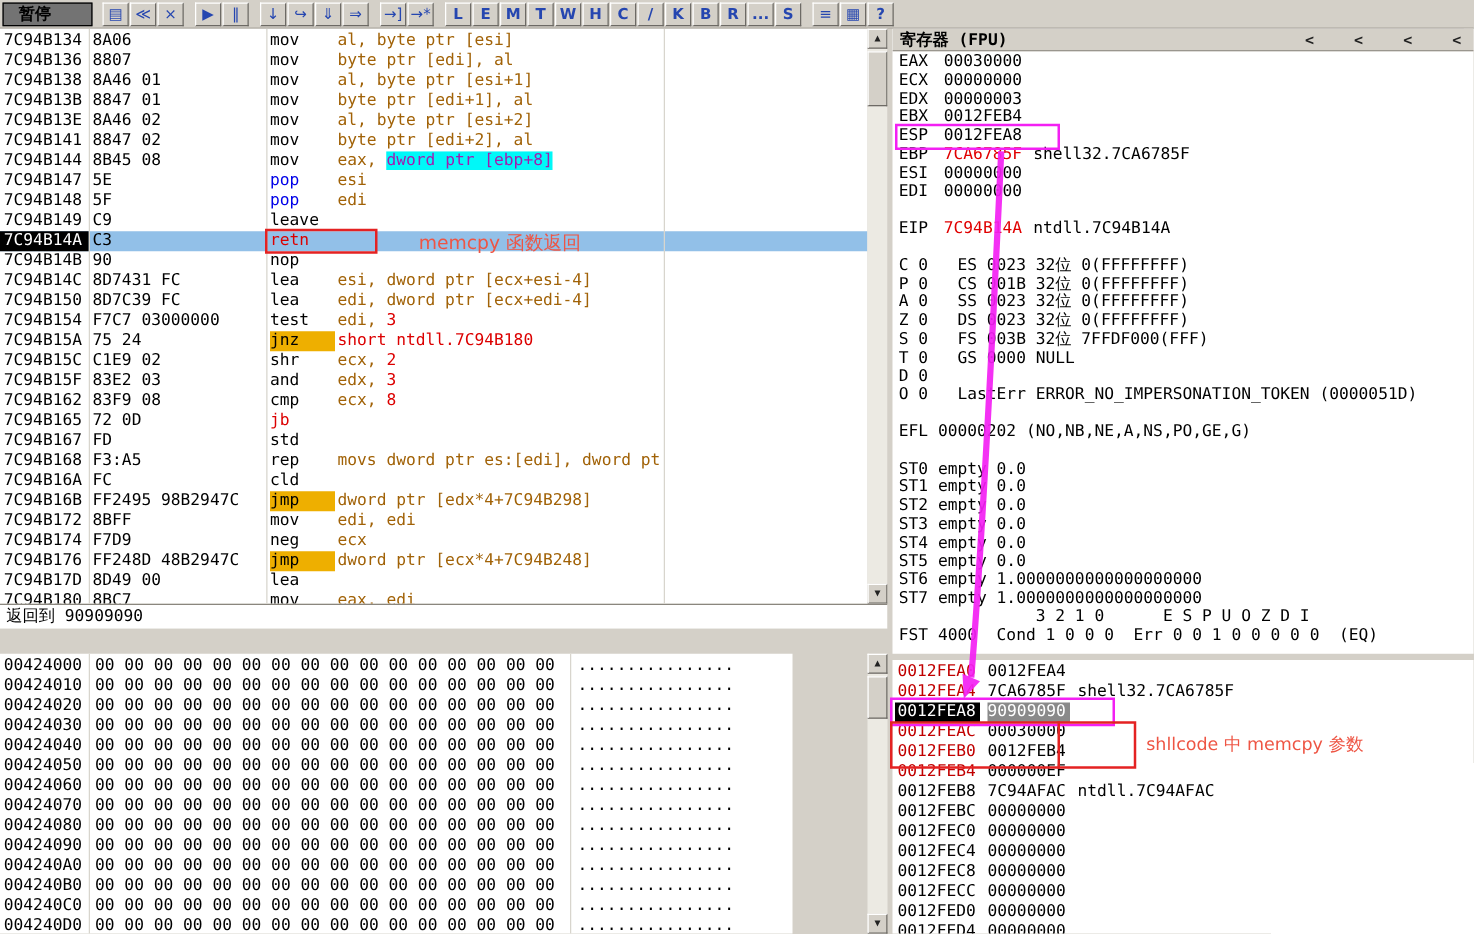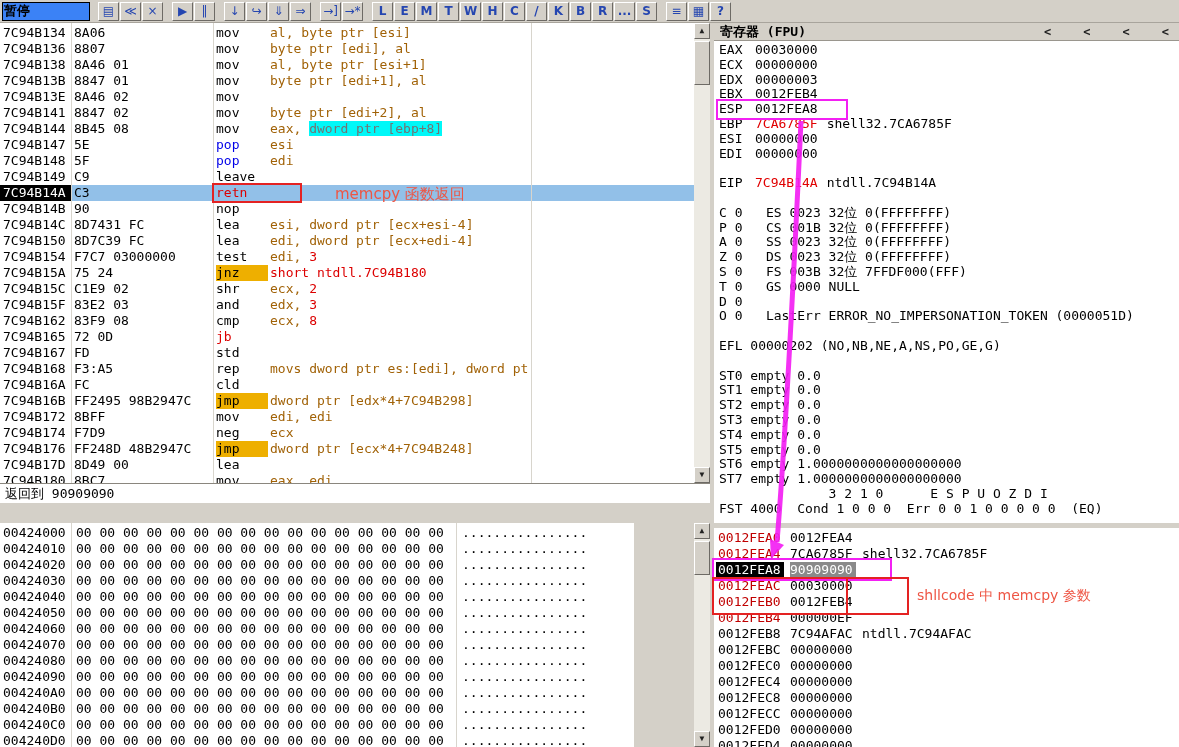--- a/index.html
+++ b/index.html
@@ -2,41 +2,41 @@
 <html><head>
 <meta charset="utf-8">
 <style>
   *{margin:0;padding:0;box-sizing:border-box}
   html,body{width:1179px;height:747px;overflow:hidden}
   body{position:relative;background:#d4d0c8;font-family:"DejaVu Sans Mono",monospace;color:#000}
   .app{position:absolute;inset:0}
 
   
   .toolbar{position:absolute;left:0;top:0;width:1179px;height:23px;background:#d4d0c8;border-bottom:1px solid #a8a49c;display:flex;align-items:center;padding:1px 2px}
-  .pause-indicator{width:88px;height:19px;background:#3b82f6;border:1px solid #000;font:bold 13px "DejaVu Sans",sans-serif;display:flex;align-items:center;padding-left:1px;margin-right:8px}
+  .pause-indicator{width:72px;height:19px;background:#737373;border:1px solid #000;font:bold 13px "DejaVu Sans",sans-serif;display:flex;align-items:center;padding-left:12px;margin-right:8px}
   .tb-buttons{display:flex;align-items:center}
   .tb-btn{width:21px;height:19px;background:#d4d0c8;border:1px solid;border-color:#ffffff #6d6a65 #6d6a65 #ffffff;color:#2546b0;font:12px "DejaVu Sans",sans-serif;display:flex;align-items:center;justify-content:center;margin-right:1px;padding:0;white-space:nowrap;overflow:hidden;cursor:default}
   .tb-letter{font-weight:bold}
   .tb-gap{display:inline-block;width:8px;height:1px}
 
   
   .disasm-pane{position:absolute;left:0;top:23px;width:694px;height:460px;background:#fff;overflow:hidden;padding-top:2px;font-size:13px}
   .dis-row{position:relative;height:16px;line-height:16px;white-space:pre}
   .dis-row.sel{background:#92c0e8}
   .dis-addr{position:absolute;left:0;width:71px;padding-left:3px}
   .dis-addr.inv{background:#000;color:#fff}
   .dis-bytes{position:absolute;left:74px;width:138px;overflow:hidden}
   .dis-mn{position:absolute;left:216px;width:52px}
   .dis-mn.b{color:#0000e8}
   .dis-mn.r{color:#dc0000}
   .dis-mn.y{background:#eeaf00;color:#000}
   .dis-op{position:absolute;left:270px;width:260px;overflow:hidden}
   .seg-n{color:#a16207}
   .seg-r{color:#dc0000}
-  .seg-hl{background:#00f8f8;color:#737373}
+  .seg-hl{background:#00f8f8;color:#a21caf}
   .col-line{position:absolute;top:0;width:1px;height:460px;background:#d8d5cd;z-index:3}
 
   
   .info-bar{position:absolute;left:0;top:483px;width:710px;height:20px;background:#ffffff;border-top:1px solid #8a867e;font-size:13px;line-height:19px;padding-left:5px;white-space:pre}
   .splitter-left{position:absolute;left:0;top:503px;width:710px;height:20px;background:#d4d0c8}
   .v-divider{position:absolute;left:710px;top:23px;width:4px;height:724px;background:#d4d0c8}
   .splitter-right{position:absolute;left:714px;top:523px;width:465px;height:5px;background:#d4d0c8}
   .right-edge{position:absolute;left:1171px;top:23px;width:8px;height:724px;background:#d4d0c8}
 
   
@@ -123,21 +123,21 @@
         <button class="tb-btn tb-letter">?</button>
       </div>
   </div>
 
   <div class="disasm-pane">
     <div>
         <div class="dis-row"><span class="dis-addr">7C94B134</span><span class="dis-bytes">8A06</span><span class="dis-mn ">mov</span><span class="dis-op"><span class="seg-n">al, byte ptr [esi]</span></span></div>
         <div class="dis-row"><span class="dis-addr">7C94B136</span><span class="dis-bytes">8807</span><span class="dis-mn ">mov</span><span class="dis-op"><span class="seg-n">byte ptr [edi], al</span></span></div>
         <div class="dis-row"><span class="dis-addr">7C94B138</span><span class="dis-bytes">8A46 01</span><span class="dis-mn ">mov</span><span class="dis-op"><span class="seg-n">al, byte ptr [esi+1]</span></span></div>
         <div class="dis-row"><span class="dis-addr">7C94B13B</span><span class="dis-bytes">8847 01</span><span class="dis-mn ">mov</span><span class="dis-op"><span class="seg-n">byte ptr [edi+1], al</span></span></div>
-        <div class="dis-row"><span class="dis-addr">7C94B13E</span><span class="dis-bytes">8A46 02</span><span class="dis-mn ">mov</span></div>
+        <div class="dis-row"><span class="dis-addr">7C94B13E</span><span class="dis-bytes">8A46 02</span><span class="dis-mn ">mov</span><span class="dis-op"><span class="seg-n">al, byte ptr [esi+2]</span></span></div>
         <div class="dis-row"><span class="dis-addr">7C94B141</span><span class="dis-bytes">8847 02</span><span class="dis-mn ">mov</span><span class="dis-op"><span class="seg-n">byte ptr [edi+2], al</span></span></div>
         <div class="dis-row"><span class="dis-addr">7C94B144</span><span class="dis-bytes">8B45 08</span><span class="dis-mn ">mov</span><span class="dis-op"><span class="seg-n">eax, </span><span class="seg-hl">dword ptr [ebp+8]</span></span></div>
         <div class="dis-row"><span class="dis-addr">7C94B147</span><span class="dis-bytes">5E</span><span class="dis-mn b">pop</span><span class="dis-op"><span class="seg-n">esi</span></span></div>
         <div class="dis-row"><span class="dis-addr">7C94B148</span><span class="dis-bytes">5F</span><span class="dis-mn b">pop</span><span class="dis-op"><span class="seg-n">edi</span></span></div>
         <div class="dis-row"><span class="dis-addr">7C94B149</span><span class="dis-bytes">C9</span><span class="dis-mn ">leave</span><span class="dis-op"></span></div>
         <div class="dis-row sel"><span class="dis-addr inv">7C94B14A</span><span class="dis-bytes">C3</span><span class="dis-mn r">retn</span><span class="dis-op"></span></div>
         <div class="dis-row"><span class="dis-addr">7C94B14B</span><span class="dis-bytes">90</span><span class="dis-mn ">nop</span><span class="dis-op"></span></div>
         <div class="dis-row"><span class="dis-addr">7C94B14C</span><span class="dis-bytes">8D7431 FC</span><span class="dis-mn ">lea</span><span class="dis-op"><span class="seg-n">esi, dword ptr [ecx+esi-4]</span></span></div>
         <div class="dis-row"><span class="dis-addr">7C94B150</span><span class="dis-bytes">8D7C39 FC</span><span class="dis-mn ">lea</span><span class="dis-op"><span class="seg-n">edi, dword ptr [ecx+edi-4]</span></span></div>
         <div class="dis-row"><span class="dis-addr">7C94B154</span><span class="dis-bytes">F7C7 03000000</span><span class="dis-mn ">test</span><span class="dis-op"><span class="seg-n">edi, </span><span class="seg-r">3</span></span></div>

